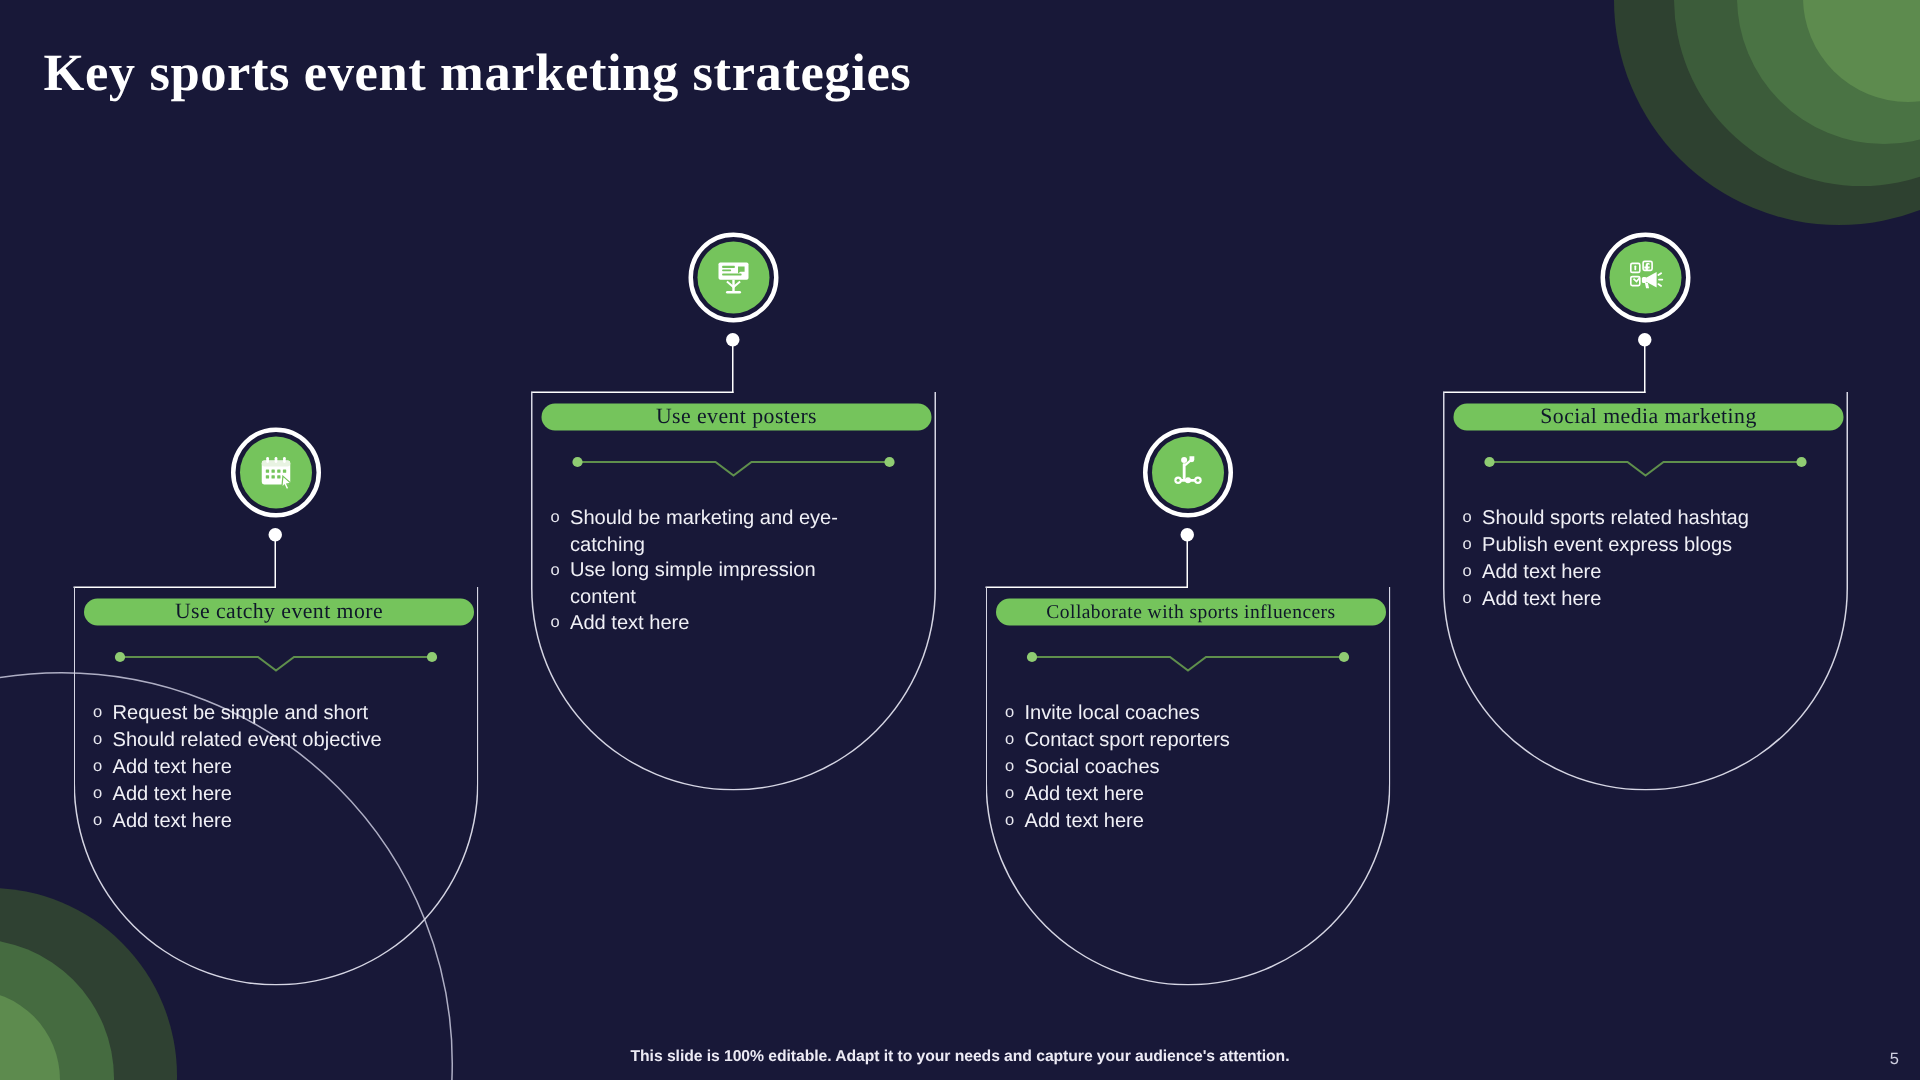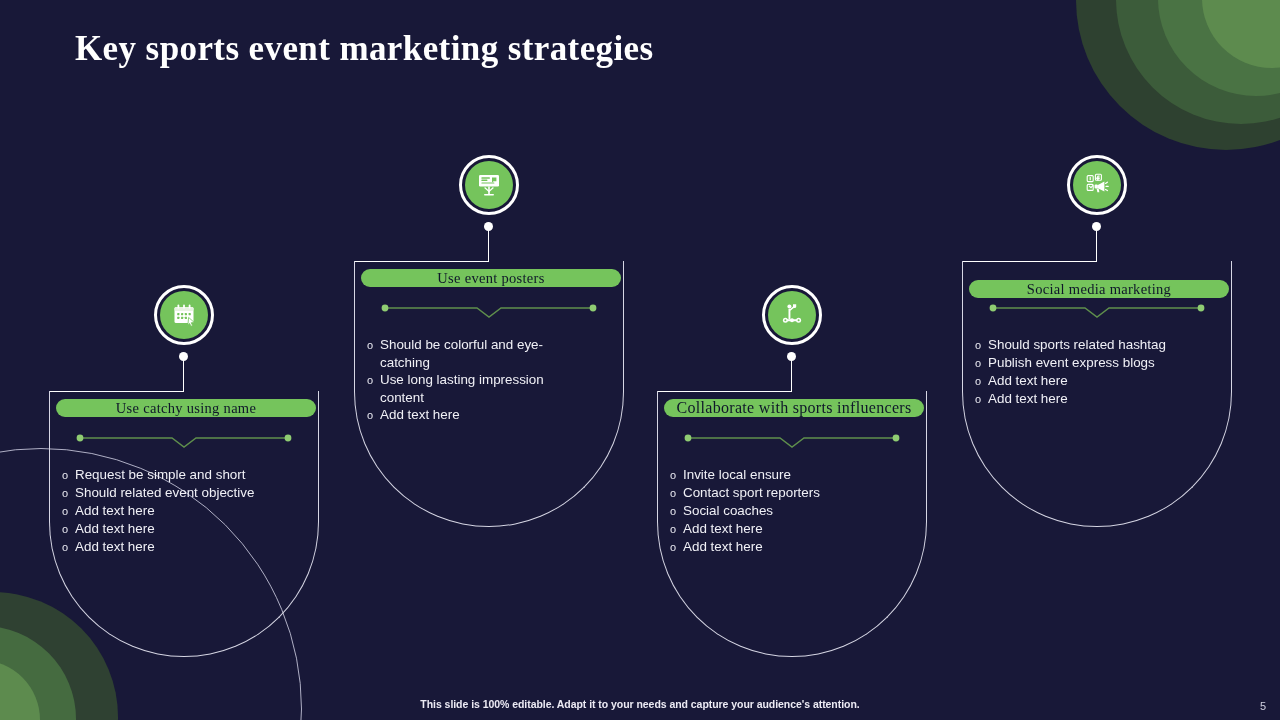--- a/index.html
+++ b/index.html
@@ -28,21 +28,21 @@
     width:520px;height:520px;border-radius:50%;
     border:1.4px solid #c9c9dd;
     opacity:.85;
   }
 
   
   .title{
     position:absolute;left:29px;top:29px;
     font-family:"Liberation Serif", serif;
     font-size:35px;font-weight:700;color:#ffffff;
-    letter-spacing:.4px;white-space:nowrap;margin-left:46px;
+    letter-spacing:.4px;white-space:nowrap;
   }
   .subtitle{
     position:absolute;left:29px;top:86px;width:1180px;
     font-size:11.4px;font-weight:600;color:#e9e9f2;
     letter-spacing:-.15px;white-space:nowrap;
   }
 
   
   .col{position:absolute;}
 
@@ -155,21 +155,21 @@
           <path d="M18.6 16.4 L24 21.2 L21.2 21.7 L22.6 24.6 L21 25.3 L19.6 22.4 L17.9 24.3 Z" fill="#ffffff" stroke="#75c45c" stroke-width=".8"></path>
         </svg>
       </div>
     </div>
     <div class="stem-dot" style="left:179px;top:352px;"></div>
     <div class="stem-v" style="left:183px;top:358px;height:34px;"></div>
     <div class="stem-h" style="left:49px;top:391px;width:135px;"></div>
 
     <div class="card-shell" style="left:49px;top:391px;width:270px;height:266px;"></div>
 
-    <div class="pill" style="left:56px;top:399px;width:260px;">Use catchy using name</div>
+    <div class="pill" style="left:56px;top:399px;width:260px;">Use catchy event more</div>
 
     <div class="divider" style="left:76px;top:434px;width:216px;">
       <svg width="216" height="14" viewBox="0 0 216 14">
         <path d="M4 4 H96 L108 13 L120 4 H212" stroke="#5f8f4c" stroke-width="1.4" fill="none"></path>
         <circle cx="4" cy="4" r="3.4" fill="#8fcc72"></circle>
         <circle cx="212" cy="4" r="3.4" fill="#8fcc72"></circle>
       </svg>
     </div>
 
     <div class="bullets" style="left:62px;top:466px;width:250px;">
@@ -225,25 +225,25 @@
       <svg width="216" height="14" viewBox="0 0 216 14">
         <path d="M4 4 H96 L108 13 L120 4 H212" stroke="#5f8f4c" stroke-width="1.4" fill="none"></path>
         <circle cx="4" cy="4" r="3.4" fill="#8fcc72"></circle>
         <circle cx="212" cy="4" r="3.4" fill="#8fcc72"></circle>
       </svg>
     </div>
 
     <div class="bullets" style="left:367px;top:336px;width:200px;">
       <div class="bullet">
           <span class="mk">o</span>
-          <span class="tx">Should be colorful and eye-catching</span>
-        </div>
-      <div class="bullet">
-          <span class="mk">o</span>
-          <span class="tx">Use long lasting impression content</span>
+          <span class="tx">Should be marketing and eye-catching</span>
+        </div>
+      <div class="bullet">
+          <span class="mk">o</span>
+          <span class="tx">Use long simple impression content</span>
         </div>
       <div class="bullet">
           <span class="mk">o</span>
           <span class="tx">Add text here</span>
         </div>
     </div>
   </div>
 
   <div class="col">
     <div class="icon-wrap" style="left:762px;top:285px;">
@@ -263,34 +263,34 @@
           <circle cx="20.6" cy="19.2" r="1" fill="#75c45c"></circle>
         </svg>
       </div>
     </div>
     <div class="stem-dot" style="left:787px;top:352px;"></div>
     <div class="stem-v" style="left:791px;top:358px;height:34px;"></div>
     <div class="stem-h" style="left:657px;top:391px;width:135px;"></div>
 
     <div class="card-shell" style="left:657px;top:391px;width:270px;height:266px;"></div>
 
-    <div class="pill" style="left:664px;top:399px;width:260px;font-size:16px;">Collaborate with sports influencers</div>
+    <div class="pill" style="left:664px;top:399px;width:260px;font-size:13px;">Collaborate with sports influencers</div>
 
     <div class="divider" style="left:684px;top:434px;width:216px;">
       <svg width="216" height="14" viewBox="0 0 216 14">
         <path d="M4 4 H96 L108 13 L120 4 H212" stroke="#5f8f4c" stroke-width="1.4" fill="none"></path>
         <circle cx="4" cy="4" r="3.4" fill="#8fcc72"></circle>
         <circle cx="212" cy="4" r="3.4" fill="#8fcc72"></circle>
       </svg>
     </div>
 
     <div class="bullets" style="left:670px;top:466px;width:250px;">
       <div class="bullet">
           <span class="mk">o</span>
-          <span class="tx">Invite local ensure</span>
+          <span class="tx">Invite local coaches</span>
         </div>
       <div class="bullet">
           <span class="mk">o</span>
           <span class="tx">Contact sport reporters</span>
         </div>
       <div class="bullet">
           <span class="mk">o</span>
           <span class="tx">Social coaches</span>
         </div>
       <div class="bullet">
@@ -326,21 +326,21 @@
           </g>
         </svg>
       </div>
     </div>
     <div class="stem-dot" style="left:1092px;top:222px;"></div>
     <div class="stem-v" style="left:1096px;top:228px;height:34px;"></div>
     <div class="stem-h" style="left:962px;top:261px;width:135px;"></div>
 
     <div class="card-shell" style="left:962px;top:261px;width:270px;height:266px;"></div>
 
-    <div class="pill" style="left:969px;top:280px;width:260px;">Social media marketing</div>
+    <div class="pill" style="left:969px;top:269px;width:260px;">Social media marketing</div>
 
     <div class="divider" style="left:989px;top:304px;width:216px;">
       <svg width="216" height="14" viewBox="0 0 216 14">
         <path d="M4 4 H96 L108 13 L120 4 H212" stroke="#5f8f4c" stroke-width="1.4" fill="none"></path>
         <circle cx="4" cy="4" r="3.4" fill="#8fcc72"></circle>
         <circle cx="212" cy="4" r="3.4" fill="#8fcc72"></circle>
       </svg>
     </div>
 
     <div class="bullets" style="left:975px;top:336px;width:250px;">

